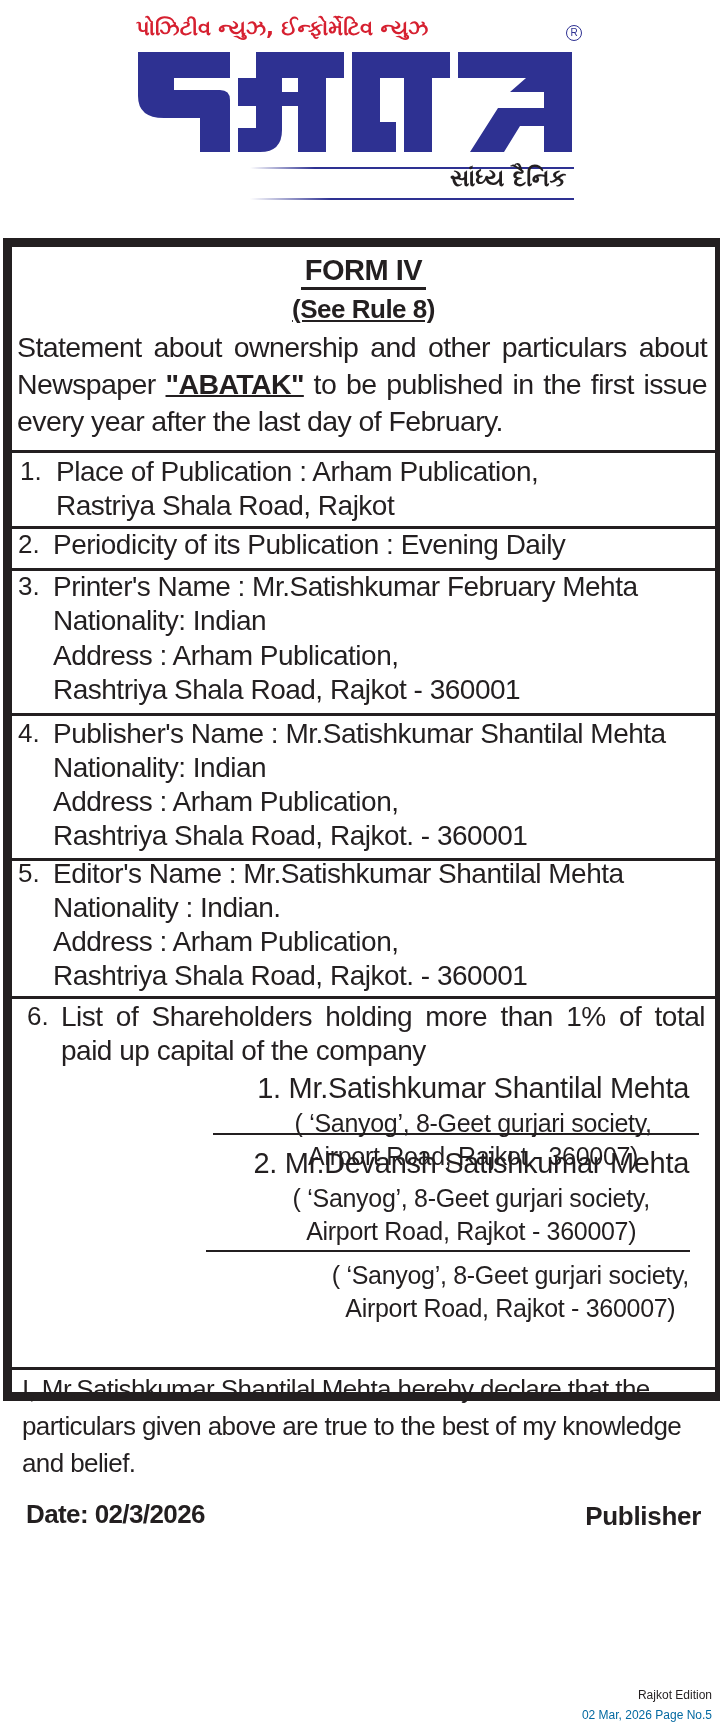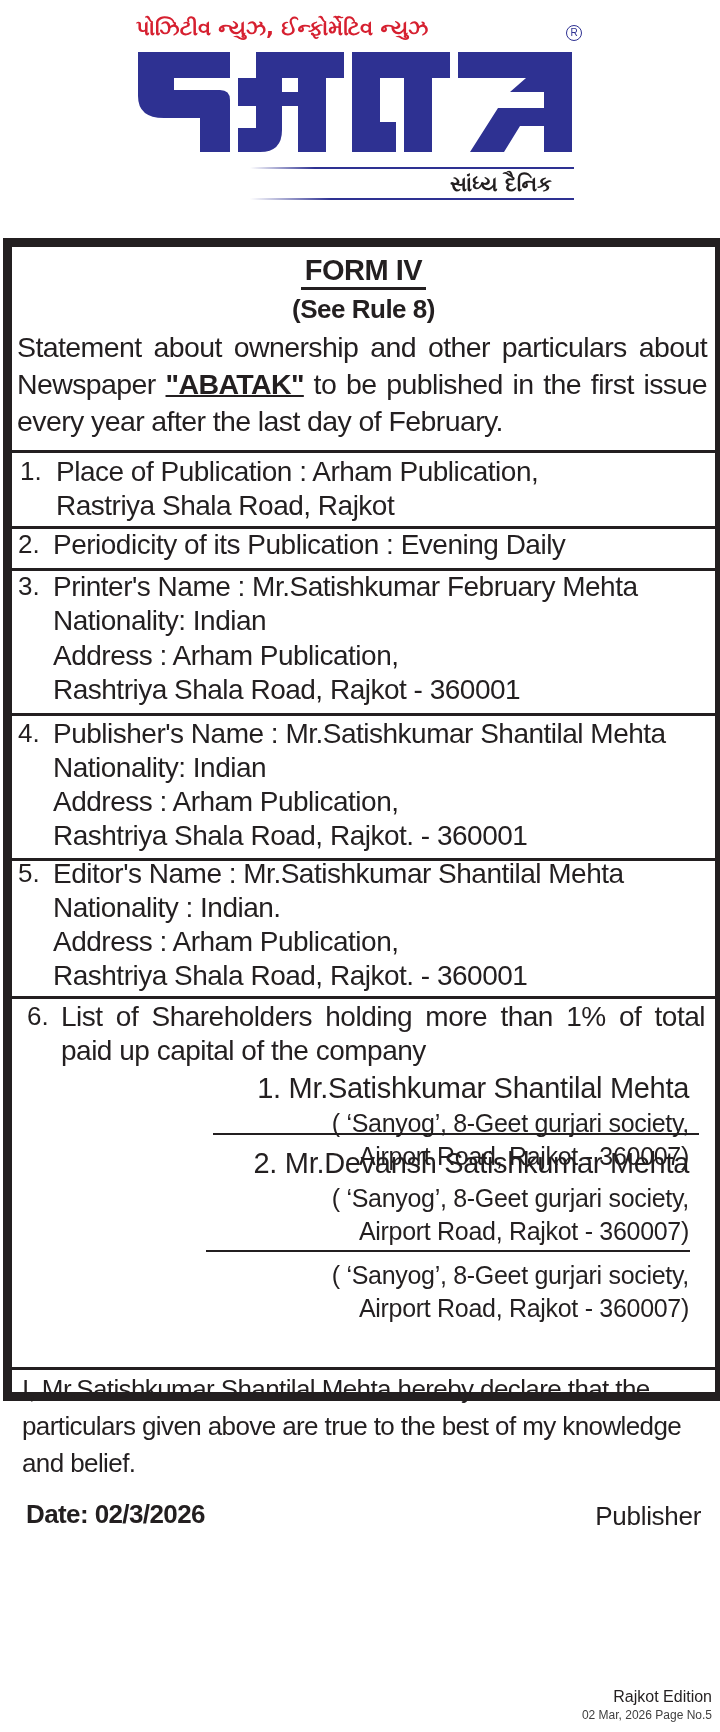--- a/index.html
+++ b/index.html
@@ -11,52 +11,52 @@
   .tagline { position: absolute; left: 136px; top: 16px; font-size: 21px; font-weight: bold;
              color: #d62030; font-family: "DejaVu Sans", sans-serif; letter-spacing: 0px; }
   .reg-mark { position: absolute; left: 566px; top: 25px; width: 14px; height: 14px; border: 1.5px solid #2e3192;
               border-radius: 50%; color: #2e3192; font-size: 10px; line-height: 14px; text-align: center;
               font-family: "Liberation Sans", sans-serif; }
   .logo-svg { position: absolute; left: 134px; top: 48px; }
   .logo-rule-1 { position: absolute; left: 250px; top: 167px; width: 324px; height: 2px;
                  background: linear-gradient(to right, rgba(46,49,146,0), #2e3192 20%, #2e3192); }
   .logo-rule-2 { position: absolute; left: 250px; top: 198px; width: 324px; height: 2px;
                  background: linear-gradient(to right, rgba(46,49,146,0), #2e3192 25%, #2e3192); }
-  .subtitle { position: absolute; left: 450px; top: 172px; font-size: 21px; font-weight: bold; color: #231f20;
+  .subtitle { position: absolute; left: 450px; top: 164px; font-size: 24px; font-weight: bold; color: #231f20;
               font-family: "DejaVu Sans", sans-serif; }
 
   
   .form-box { position: absolute; left: 3px; top: 238px; width: 717px; height: 1163px;
               box-sizing: border-box; border: 9px solid #231f20; border-right-width: 5px; background: #fff; }
   .divider { position: absolute; left: 0; right: 0; height: 3px; background: #231f20; }
 
   .form-title { position: absolute; left: 0; right: 0; top: 7px; text-align: center; font-size: 29px; font-weight: bold;
                 letter-spacing: -0.5px; }
   .form-title span { border-bottom: 3px solid #231f20; padding: 0 4px 1px; }
   .form-rule { position: absolute; left: 0; right: 0; top: 47px; text-align: center; font-size: 26px; font-weight: bold;
-               letter-spacing: -0.5px; }
+               letter-spacing: -0.5px; text-decoration: underline; }
   .statement { position: absolute; left: 5px; right: 8px; top: 82px; font-size: 28.5px; line-height: 37px;
                text-align: justify; text-align-last: left; letter-spacing: -0.6px; }
   .statement .name { font-weight: bold; text-decoration: underline; text-decoration-thickness: 2px; }
 
   .item { position: absolute; font-size: 28px; line-height: 37px; letter-spacing: -0.5px; white-space: nowrap; }
   .num  { position: absolute; font-size: 26px; line-height: 37px; }
 
-  .holders { position: absolute; right: 26px; text-align: right; white-space: nowrap; }
+  .holders { position: absolute; right: 26px; text-align: center; white-space: nowrap; }
   .holder-name { font-size: 29px; line-height: 38px; letter-spacing: -0.3px; }
   .holder-addr { font-size: 25px; line-height: 33px; letter-spacing: -0.3px; }
   .holder-sep { position: absolute; height: 2px; background: #231f20; }
 
   .declaration { position: absolute; left: 10px; right: 10px; font-size: 26px; line-height: 37px; letter-spacing: -0.6px; }
   .sign-name { position: absolute; right: 14px; font-size: 26px; font-weight: bold; letter-spacing: -0.3px; }
-  .sign-role { position: absolute; right: 14px; font-size: 26px; font-weight: normal; letter-spacing: -0.3px; }
+  .sign-role { position: absolute; right: 14px; font-size: 26px; font-weight: bold; letter-spacing: -0.3px; }
   .sign-date { position: absolute; left: 14px; font-size: 26px; font-weight: bold; letter-spacing: -0.6px; }
 
-  .footer-edition { position: absolute; right: 8px; top: 1688px; font-size: 16px; color: #231f20; }
-  .footer-date { position: absolute; right: 8px; top: 1708px; font-size: 12px; color: #404040; }
+  .footer-edition { position: absolute; right: 8px; top: 1688px; font-size: 12px; color: #231f20; }
+  .footer-date { position: absolute; right: 8px; top: 1708px; font-size: 12px; color: #0369a1; }
 </style>
 </head>
 <body>
 
 <div class="masthead">
   <div class="tagline">પોઝિટીવ ન્યુઝ, ઈન્ફોર્મેટિવ ન્યુઝ</div>
   <div class="reg-mark">R</div>
 
   <svg class="logo-svg" width="442" height="112" viewBox="0 0 442 112">
     <title>અબતક</title>

